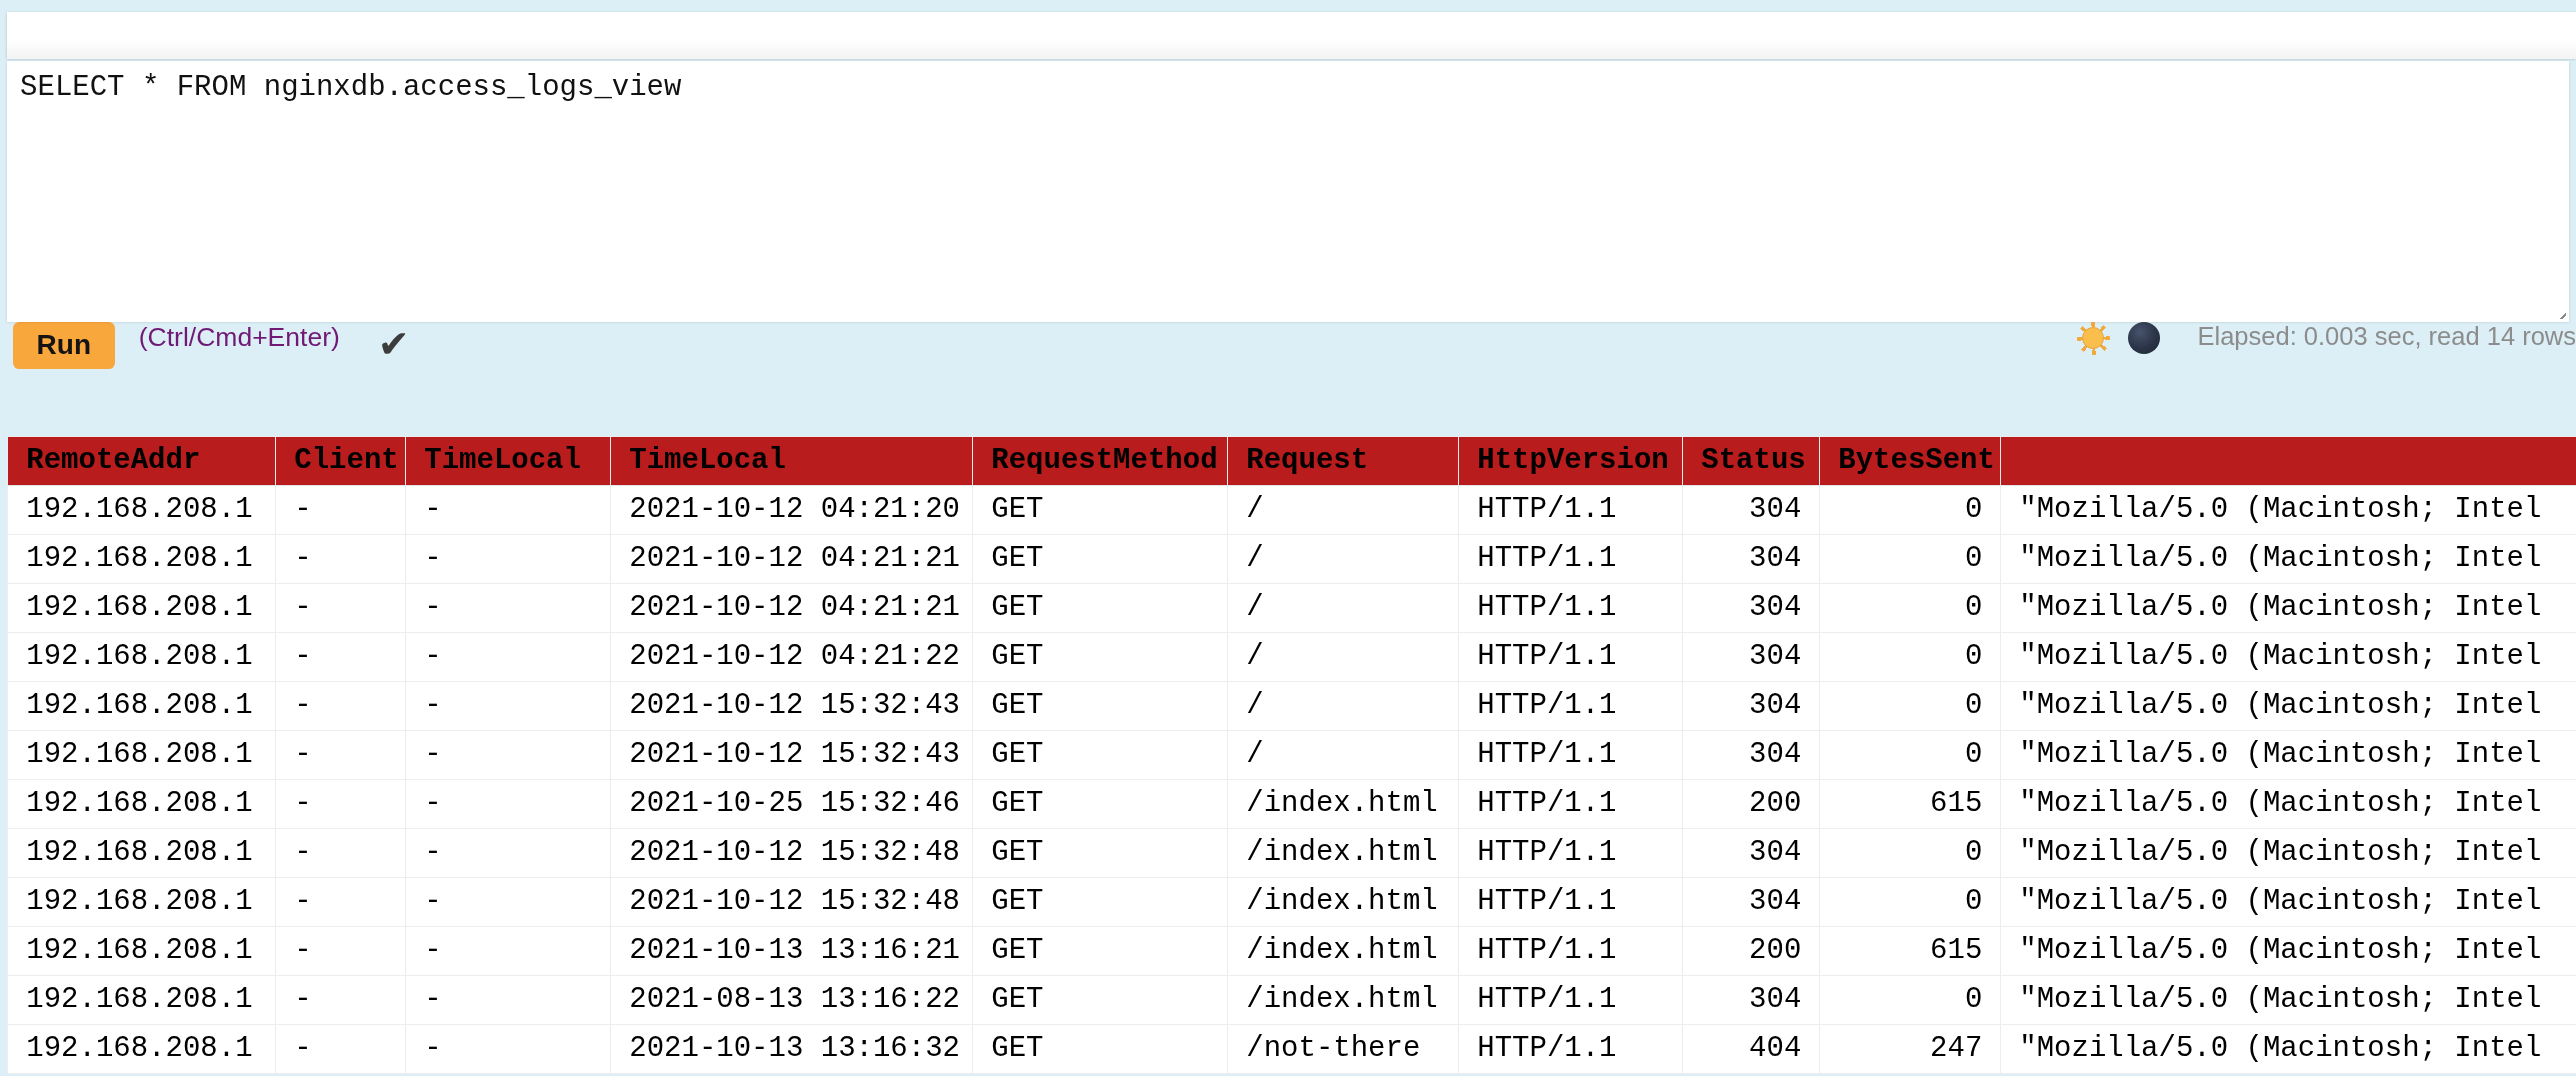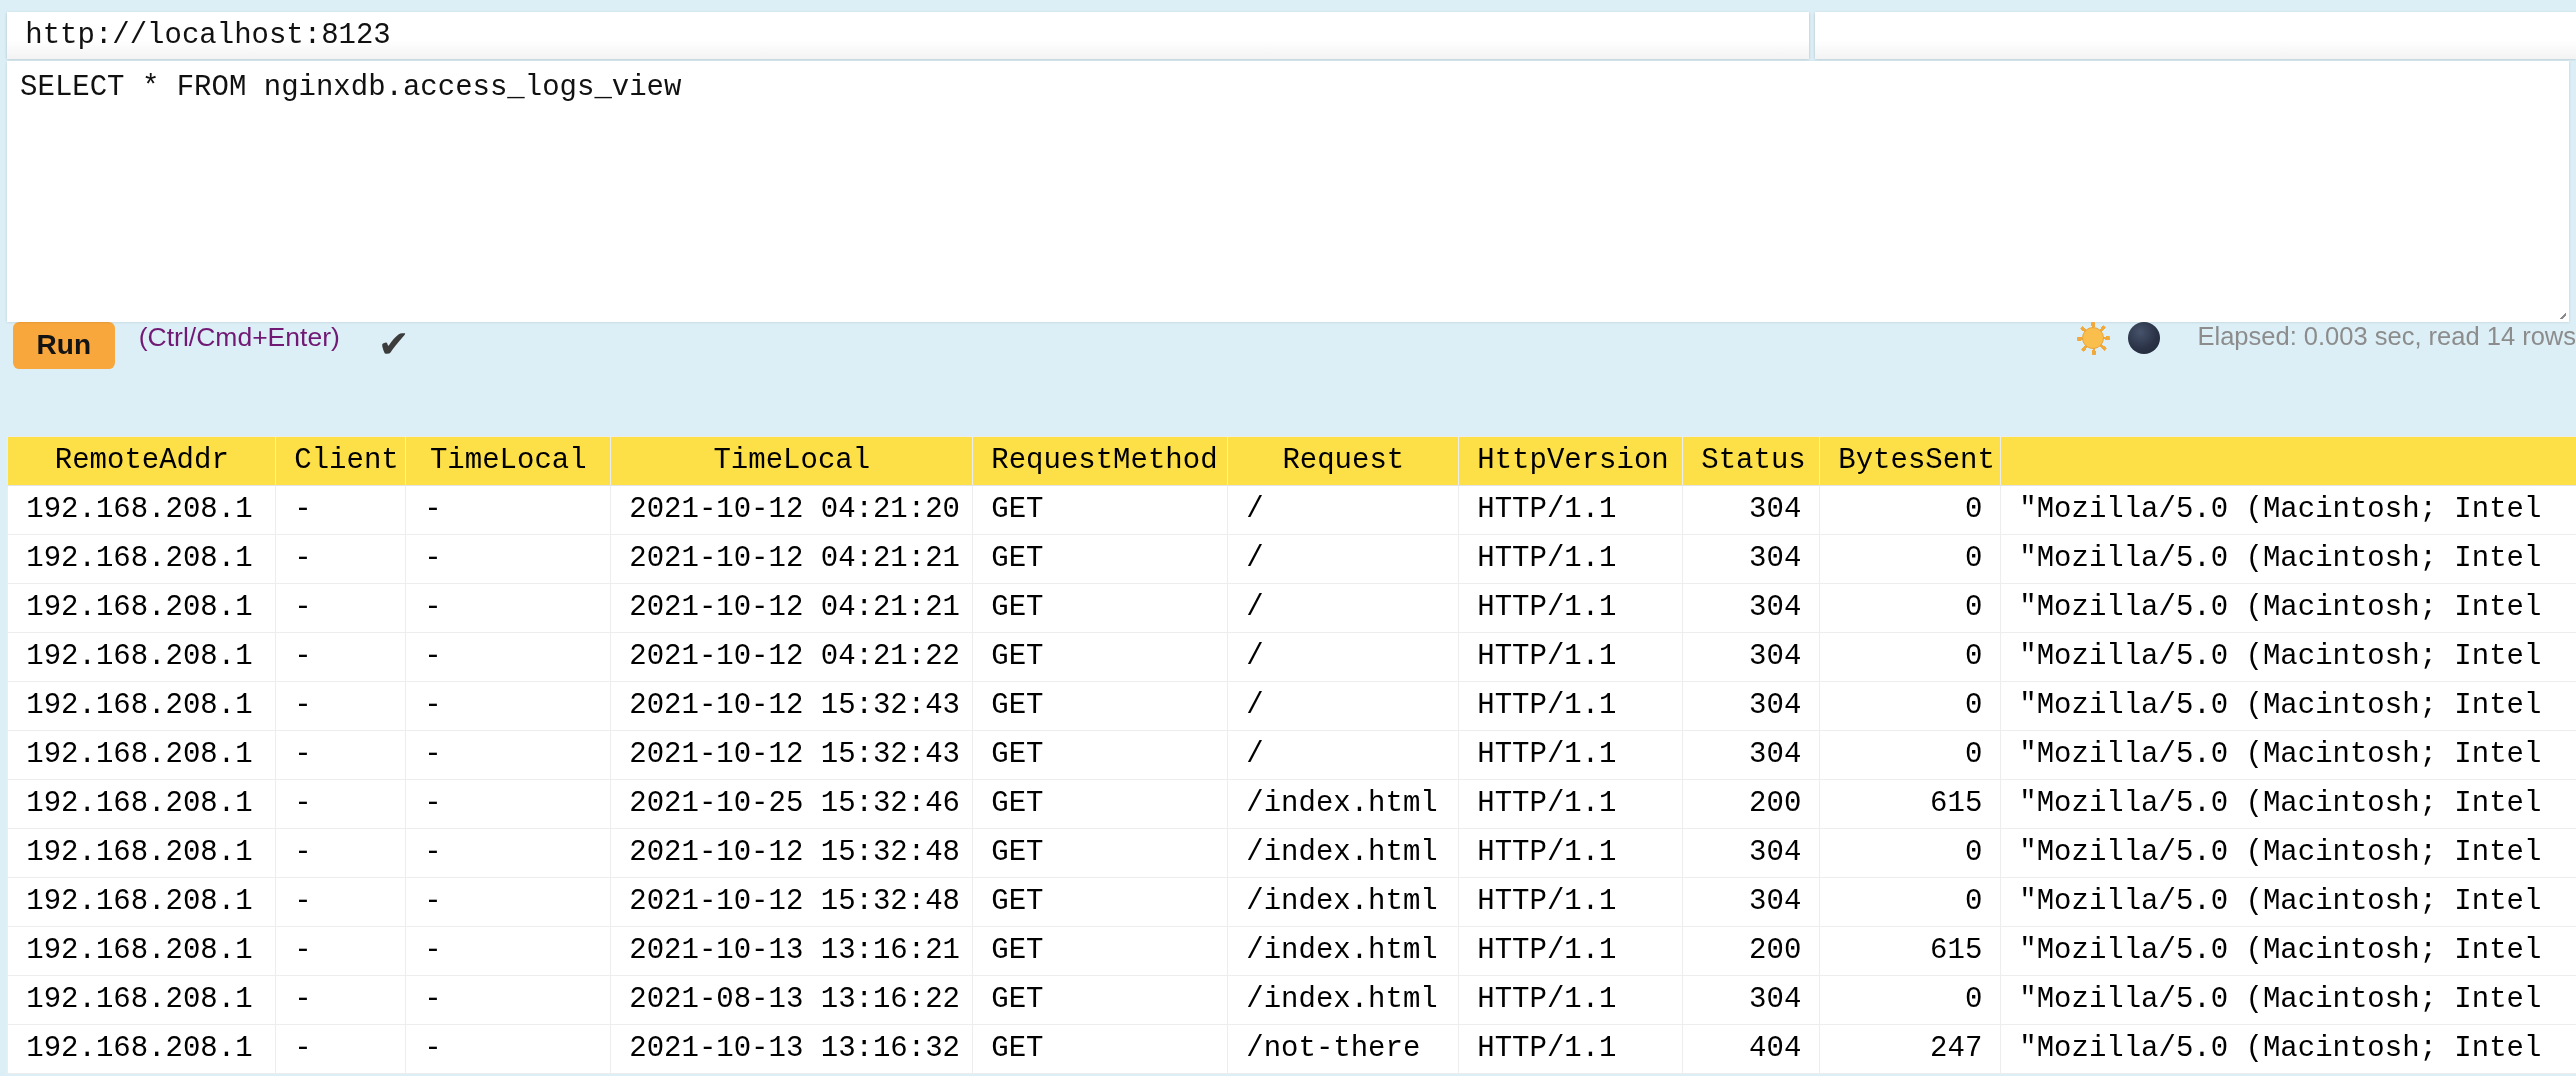--- a/index.html
+++ b/index.html
@@ -112,33 +112,32 @@
     background: #FFFFFF;
   }
   table.results th, table.results td {
     border: 0.9px solid #EDEDED;
     height: 49px;
     padding: 0 18px;
     overflow: hidden;
     white-space: nowrap;
   }
   table.results th {
-    background: #fde047;
-    font-weight: normal;
-    text-align: center;
+    background: #b91c1c;
+    font-weight: bold;
+    text-align: left;
     border-bottom: 0.9px solid #E4E4E4;
   }
   td.al-left { text-align: left; }
   td.al-right { text-align: right; }
 </style>
 </head>
 <body>
 
 <div class="inputs-row">
-  <input class="url-input" spellcheck="false" value="http://localhost:8123" style="">
   <input class="password-input" type="password" value="" style="">
 </div>
 
 <div class="query-wrap">
   <textarea class="query-area" spellcheck="false" style="">SELECT * FROM nginxdb.access_logs_view</textarea>
   <div class="resize-grip"></div>
 </div>
 
 <div class="run-row">
   <button class="run-button">Run</button>

